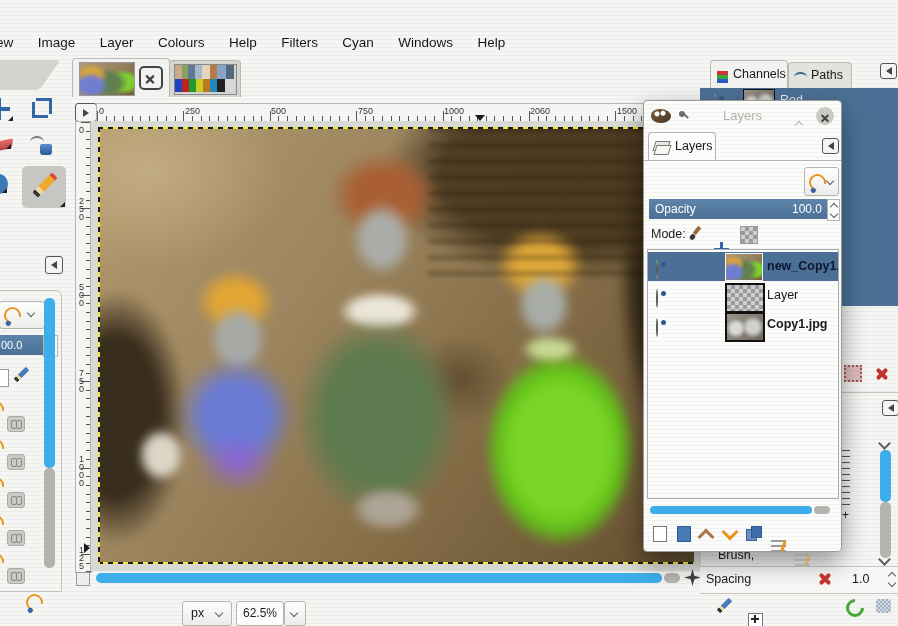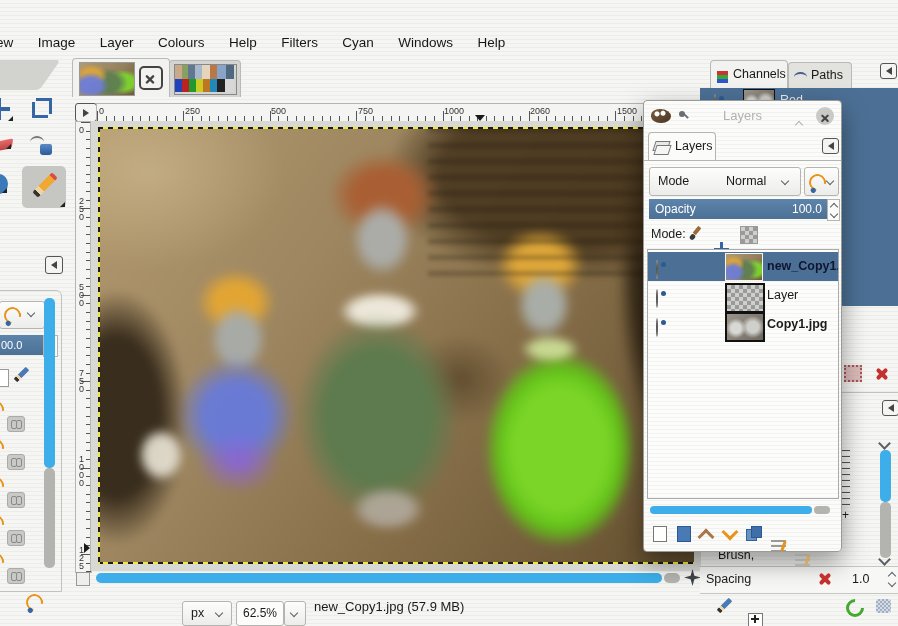--- a/index.html
+++ b/index.html
@@ -298,21 +298,20 @@
     <div class="a btn" style="left:114px;top:11px;width:48px;height:23px;">
       <span class="lbl a" style="left:8px;top:4px;">px</span>
       <span class="chv sm a" style="left:33px;top:8px;"></span>
     </div>
     <div class="a" style="left:168px;top:11px;width:46px;height:23px;border:1px solid #b4b4b0;background:#fcfcfb;border-radius:3px;">
       <span class="lbl a" style="left:6px;top:4px;font-size:12px;">62.5%</span>
     </div>
     <div class="a btn" style="left:216px;top:11px;width:20px;height:23px;">
         <span class="chv sm a" style="left:6px;top:8px;"></span>
       </div>
-    <span class="lbl a" style="left:246px;top:9px;font-size:13px;">new_Copy1.jpg (57.9 MB)</span>
   </div>
 
   <div class="a" style="left:700px;top:58px;width:198px;height:568px;">
     <div class="a panel-tab" style="left:10px;top:2px;width:76px;height:28px;">
       <span class="rgb-ico a" style="left:6px;top:8px;">
         <i style="top:0;background:#cc3333;"></i><i style="top:4px;background:#33aa33;"></i><i style="top:8px;background:#3355cc;"></i>
       </span>
       <span class="lbl a" style="left:22px;top:6px;">Channels</span>
     </div>
     <div class="a panel-tab" style="left:88px;top:4px;width:62px;height:26px;background:#e2e2de;">
@@ -378,25 +377,20 @@
 
     <div class="a" style="left:4px;top:31px;width:66px;height:28px;background:#fbfbf9;border:1px solid #b4b4b0;border-bottom:none;border-radius:4px 4px 0 0;">
       <span class="stack-ico a" style="left:5px;top:8px;"></span>
       <span class="lbl a" style="left:26px;top:6px;">Layers</span>
     </div>
     <div class="a" style="left:0;top:59px;width:197px;height:1px;background:#b4b4b0;"></div>
     <div class="a tribtn" style="left:178px;top:37px;width:15px;height:14px;">
         <span class="tri-left"></span>
       </div>
 
-    <div class="a btn" style="left:5px;top:66px;width:150px;height:27px;">
-      <span class="lbl a" style="left:8px;top:6px;">Mode</span>
-      <span class="lbl a" style="left:76px;top:6px;">Normal</span>
-      <span class="chv sm a" style="left:132px;top:10px;"></span>
-    </div>
     <div class="a btn" style="left:160px;top:66px;width:33px;height:27px;">
       <div class="reset-ico a" style="left:4px;top:6px;"></div>
       <span class="chv sm a" style="left:22px;top:10px;"></span>
     </div>
 
     <div class="a bluebar" style="left:5px;top:98px;width:178px;height:20px;font-size:12px;">
       <span class="a" style="left:6px;top:3px;">Opacity</span>
       <span class="a" style="right:5px;top:3px;">100.0</span>
     </div>
     <div class="a spin" style="left:183px;top:98px;width:11px;height:20px;">

